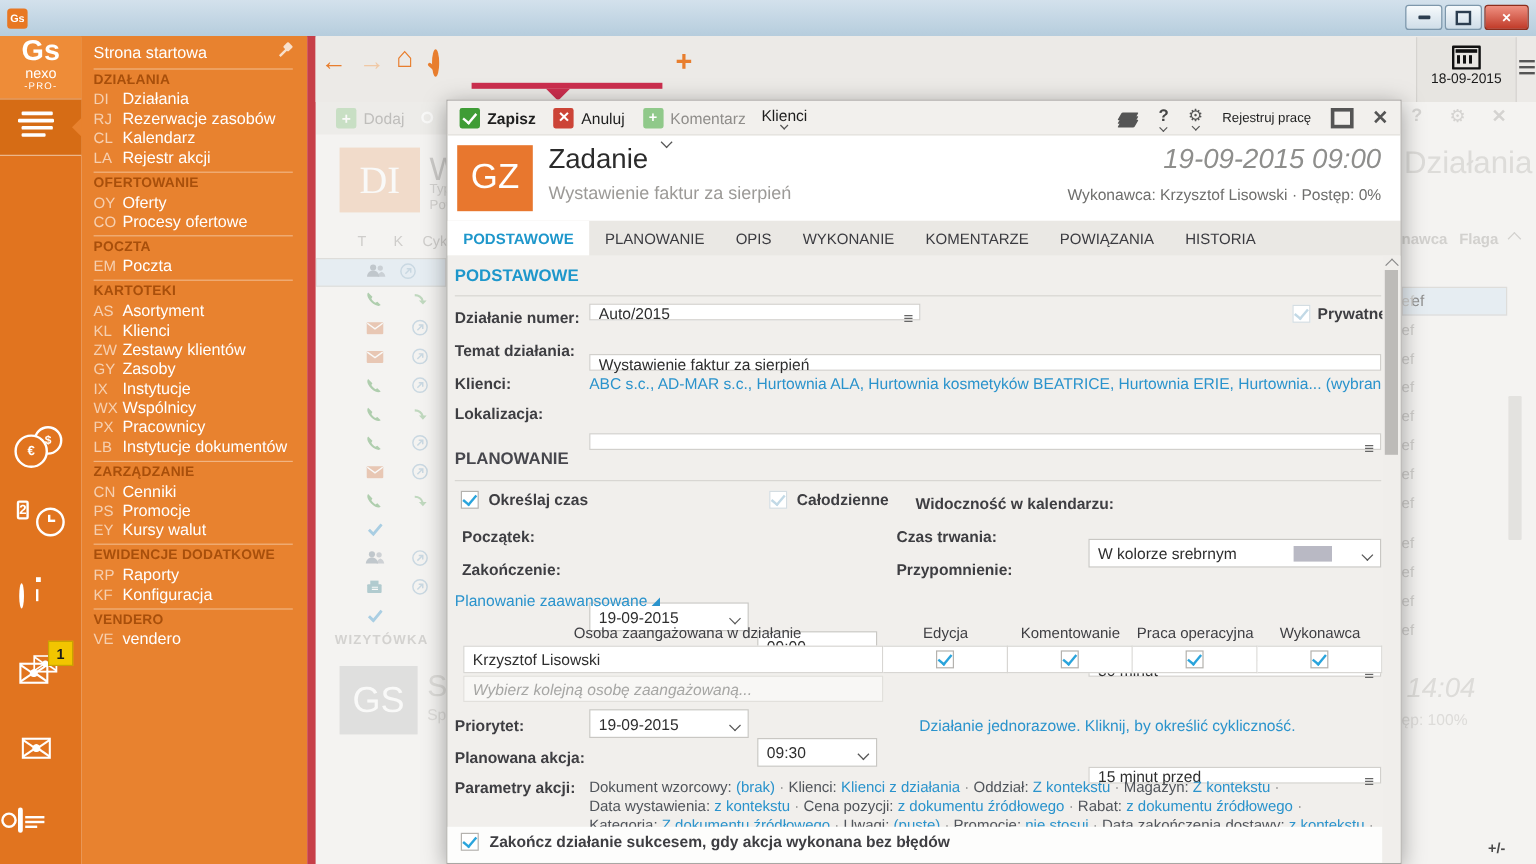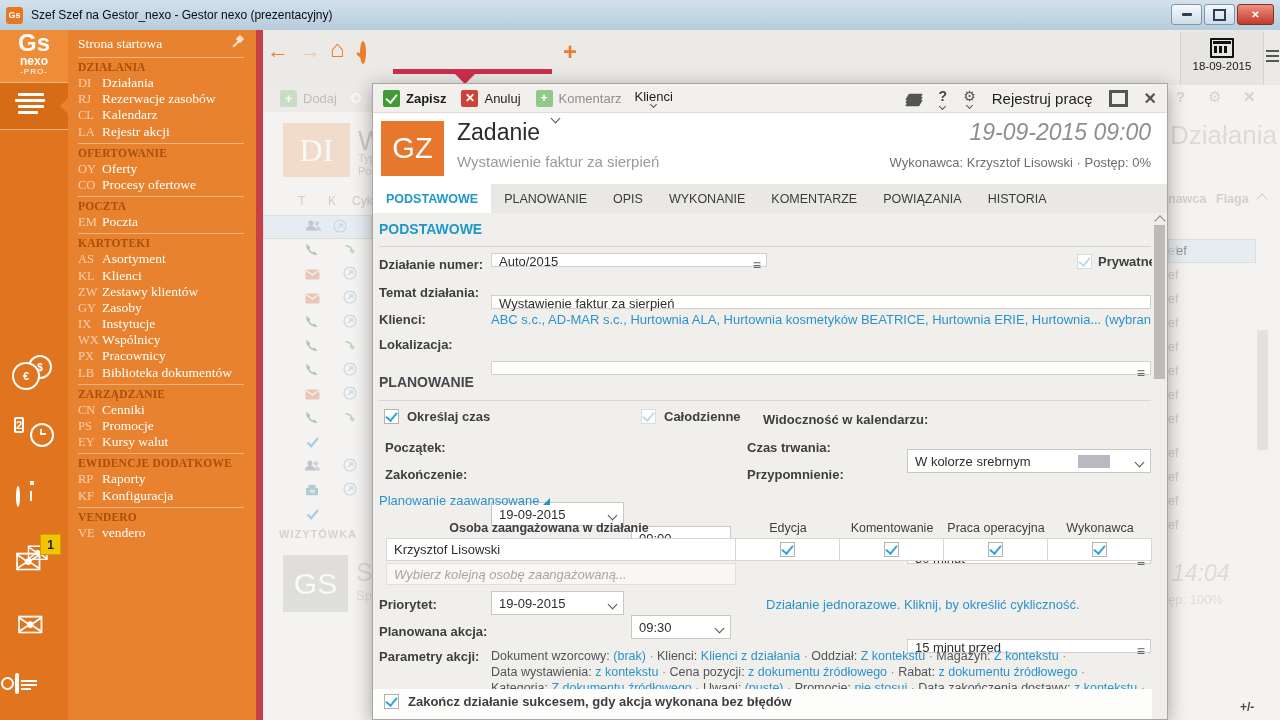--- a/index.html
+++ b/index.html
@@ -20,21 +20,21 @@
     background:linear-gradient(#f6fafc,#cfdde8);display:flex;align-items:center;justify-content:center;
     font-size:10px;color:#2c3e50;}
   .winbtn.close{width:35px;background:linear-gradient(#ef9081,#c03a28);border-color:#8c2d1d;color:#fff;font-weight:bold;}
   .minline{width:10px;height:3px;background:#2c3e50;border-radius:1px;}
   .restoreglyph{width:9px;height:8px;border:2px solid #2c3e50;position:relative;}
   
   
   .rail{left:0;top:30px;width:68px;height:690px;background:#e1741f;}
   .logo-tile{left:0;top:30px;width:68px;height:52px;background:#ee8c38;color:#fff;text-align:center;}
   .logo-gs{font-size:24px;font-weight:bold;line-height:26px;}
-  .logo-nexo{font-size:12px;font-weight:bold;line-height:10px;}
+  .logo-nexo{font-size:12px;font-weight:normal;line-height:10px;}
   .logo-pro{font-size:8px;line-height:11px;letter-spacing:1px;}
   .rail-active{left:0;top:82px;width:68px;height:46px;background:#d66c15;
     border-top:1px solid rgba(255,255,255,.5);border-bottom:1px solid rgba(255,255,255,.5);}
   .rail-active .notch{position:absolute;right:-1px;top:14px;width:0;height:0;
     border-top:9px solid transparent;border-bottom:9px solid transparent;border-right:9px solid #e8822f;}
   .hamb{position:absolute;left:18px;top:10px;}
   .hamb i{display:block;height:3px;background:#fff;margin-bottom:3px;border-radius:1px;}
   .railicon{color:#fff;}
   .coin{border:2px solid #fff;border-radius:50%;color:#fff;display:flex;align-items:center;justify-content:center;font-size:11px;font-weight:bold;background:transparent;}
   .badge{background:#f2c500;color:#1a1a1a;font-weight:bold;font-size:12px;
@@ -46,21 +46,21 @@
   .calico{width:22px;height:20px;border:2px solid #fff;border-radius:2px;position:relative;color:#fff;font-size:11px;font-weight:bold;text-align:center;line-height:18px;}
   .clockico{position:absolute;width:20px;height:20px;border:2px solid #fff;border-radius:50%;background:#e1741f;}
   .clockico:after{content:"";position:absolute;left:8px;top:4px;width:2px;height:6px;background:#fff;}
   .clockico:before{content:"";position:absolute;left:8px;top:8px;width:6px;height:2px;background:#fff;}
   .stopw{width:28px;height:28px;border:2px solid #fff;border-radius:50%;position:relative;}
   .stopw:after{content:"";position:absolute;left:12px;top:3px;width:2px;height:10px;background:#fff;}
   .stopw:before{content:"";position:absolute;left:12px;top:-7px;width:4px;height:4px;background:#fff;}
 
   
   .menu{left:68px;top:30px;width:188px;height:690px;background:#e8822f;color:#fff;
-    padding:4px 0 0 10px;box-sizing:border-box;font-family:Liberation Serif, serif;}
+    padding:4px 0 0 10px;box-sizing:border-box;}
   .menu-home{font-size:13.5px;height:20px;line-height:19px;position:relative;}
   .pin{position:absolute;right:12px;top:2px;width:14px;height:14px;}
   .pin:after{content:"";position:absolute;left:7px;top:0;width:6px;height:6px;background:#f8e0cc;border-radius:1px;transform:rotate(45deg);}
   .pin:before{content:"";position:absolute;left:2px;top:7px;width:8px;height:2px;background:#f8e0cc;transform:rotate(135deg);}
   .m-divider{height:1px;background:rgba(255,255,255,.4);margin:3px 12px 2px 0;}
   .m-header{font-size:11.5px;font-weight:bold;color:#a84f0b;height:15px;line-height:15px;letter-spacing:.2px;}
   .m-item{font-size:13.5px;height:16.2px;line-height:16.2px;white-space:nowrap;cursor:default;}
   .m-code{display:inline-block;width:24px;color:rgba(255,255,255,.62);font-size:12.5px;}
   .redstrip{left:256px;top:30px;width:7px;height:690px;background:#c73f48;}
 
@@ -160,21 +160,20 @@
   .dthumb{left:781px;top:12px;width:11px;height:154px;background:#bdbbb8;}
   .chevup{width:7px;height:7px;border-left:1.5px solid #888;border-top:1.5px solid #888;transform:rotate(45deg);}
 </style>
 </head>
 <body>
 
 <div class="stage">
 
   <div class="abs titlebar">
     <div class="tb-icon">Gs</div>
-    <div class="tb-title">Szef Szef na Gestor_nexo - Gestor nexo (prezentacyjny)</div>
     <div class="winbtns">
       <div class="winbtn">
           <span class="minline"></span>
         </div>
       <div class="winbtn">
           <span class="restoreglyph"></span>
         </div>
       <div class="winbtn close">
           <span>✕</span>
         </div>
@@ -249,21 +248,21 @@
         <div class="m-item"><span class="m-code">EM</span><span>Poczta</span></div>
         <div class="m-divider"></div>
         <div class="m-header">KARTOTEKI</div>
         <div class="m-item"><span class="m-code">AS</span><span>Asortyment</span></div>
         <div class="m-item"><span class="m-code">KL</span><span>Klienci</span></div>
         <div class="m-item"><span class="m-code">ZW</span><span>Zestawy klientów</span></div>
         <div class="m-item"><span class="m-code">GY</span><span>Zasoby</span></div>
         <div class="m-item"><span class="m-code">IX</span><span>Instytucje</span></div>
         <div class="m-item"><span class="m-code">WX</span><span>Wspólnicy</span></div>
         <div class="m-item"><span class="m-code">PX</span><span>Pracownicy</span></div>
-        <div class="m-item"><span class="m-code">LB</span><span>Biblioteka dokumentów</span></div>
+        <div class="m-item"><span class="m-code">LB</span><span>Instytucje dokumentów</span></div>
         <div class="m-divider"></div>
         <div class="m-header">ZARZĄDZANIE</div>
         <div class="m-item"><span class="m-code">CN</span><span>Cenniki</span></div>
         <div class="m-item"><span class="m-code">PS</span><span>Promocje</span></div>
         <div class="m-item"><span class="m-code">EY</span><span>Kursy walut</span></div>
         <div class="m-divider"></div>
         <div class="m-header">EWIDENCJE DODATKOWE</div>
         <div class="m-item"><span class="m-code">RP</span><span>Raporty</span></div>
         <div class="m-item"><span class="m-code">KF</span><span>Konfiguracja</span></div>
         <div class="m-divider"></div>
@@ -489,21 +488,21 @@
             <i style="top:6px"></i>
           </span>
         <span style="display:flex;flex-direction:column;align-items:center">
           <b style="font-size:14px;color:#444">?</b>
           <span class="chev tiny"></span>
         </span>
         <span style="display:flex;flex-direction:column;align-items:center">
           <span style="font-size:14px;color:#555;line-height:14px">⚙</span>
           <span class="chev tiny"></span>
         </span>
-        <span style="font-size:15px;color:#1e1e1e">Rejestruj pracę</span>
+        <span style="font-size:11px;color:#1e1e1e">Rejestruj pracę</span>
         <span class="sqico"></span>
         <span class="xico">✕</span>
       </div>
     </div>
 
     <div class="abs dlg-header">
       <div class="abs gz-tile">GZ</div>
       <div class="abs dlg-type">
         <span>Zadanie</span>
         <span class="chev" style="margin-top:-4px"></span>
@@ -604,21 +603,21 @@
       <div class="abs fld" style="left:534px;top:250px;width:244px">
         <span>15 minut przed</span>
         <span class="eqico">≡</span>
       </div>
 
       <div class="abs bluelink" style="left:6px;top:280px">
         <span>Planowanie zaawansowane</span><span class="tri-dl"></span>
       </div>
 
       <div id="people-table">
-          <div class="thead" style="left: 1px; width: 350px; top: 308px; font-weight: bold;">Osoba zaangażowana w działanie</div>
+          <div class="thead" style="left: 25px; width: 350px; top: 308px;">Osoba zaangażowana w działanie</div>
           <div class="thead" style="left: 363px; width: 104px; top: 308px;">Edycja</div>
           <div class="thead" style="left: 467px; width: 104px; top: 308px;">Komentowanie</div>
           <div class="thead" style="left: 571px; width: 104px; top: 308px;">Praca operacyjna</div>
           <div class="thead" style="left: 675px; width: 104px; top: 308px;">Wykonawca</div>
           <div class="trow-name abs" style="left: 13px; top: 325px; width: 350px; height: 23px;">Krzysztof Lisowski</div>
           <div class="tcell abs" style="left: 363px; top: 325px; width: 104px; height: 23px;">
             <span class="cb">
               <i></i>
             </span>
           </div>

